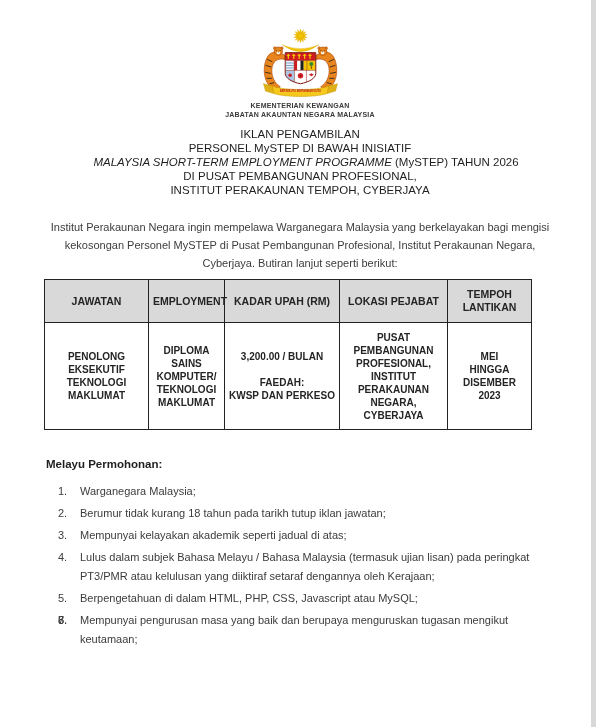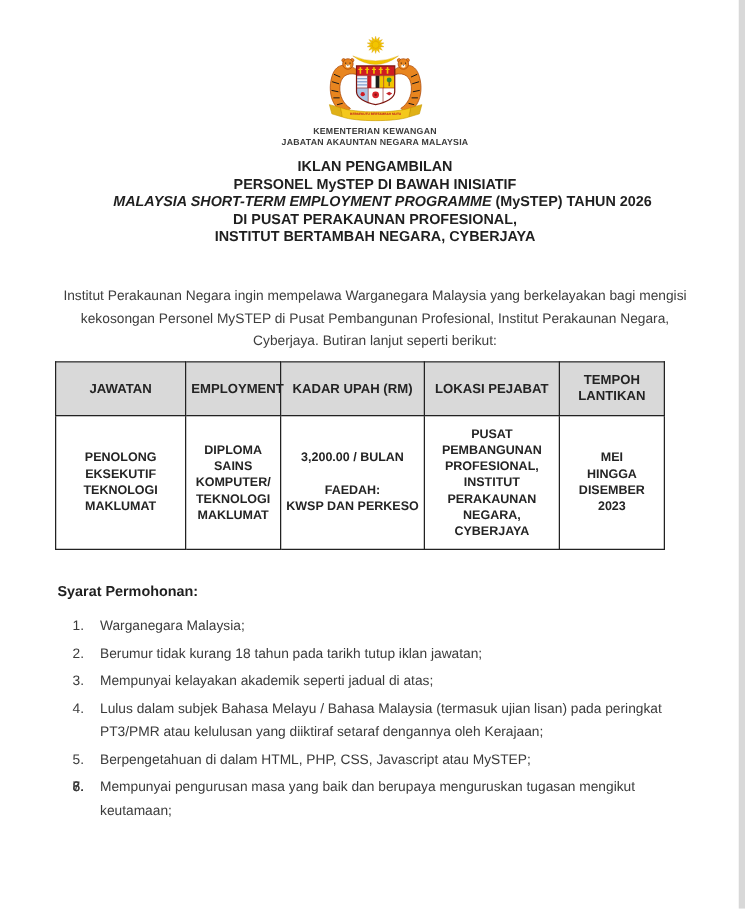--- a/index.html
+++ b/index.html
@@ -22,25 +22,25 @@
     margin-top: 3px;
     text-align: center;
     font-size: 7px; line-height: 9px;
     font-weight: bold; color: #3a3a3a;
     letter-spacing: 0.2px;
   }
   .title-block {
     margin-top: 8px;
     text-align: center;
     font-size: 11.5px; line-height: 14px;
-    font-weight: bold; color: #1f1f1f;
+    font-weight: normal; color: #1f1f1f;
   }
   .title-block .italic { font-style: italic; padding-left: 12px; }
   .intro {
-    margin: 31px auto 0 auto;
+    margin: 21px auto 0 auto;
     width: 514px;
     text-align: center;
     font-size: 11px; line-height: 18px;
     color: #3d3d3d;
   }
   table.job-table {
     margin: 7px 0 0 44px;
     border-collapse: collapse;
     table-layout: fixed;
     width: 487px;
@@ -177,22 +177,22 @@
 
 <div class="crest-caption">
   <div>KEMENTERIAN KEWANGAN</div>
   <div>JABATAN AKAUNTAN NEGARA MALAYSIA</div>
 </div>
 
 <div class="title-block">
   <div>IKLAN PENGAMBILAN</div>
   <div>PERSONEL MySTEP DI BAWAH INISIATIF</div>
   <div><span class="italic">MALAYSIA SHORT-TERM EMPLOYMENT PROGRAMME</span><span> (MySTEP) TAHUN 2026</span></div>
-  <div>DI PUSAT PERAKAUNAN PROFESIONAL,</div>
-  <div>INSTITUT BERTAMBAH NEGARA, CYBERJAYA</div>
+  <div>DI PUSAT PEMBANGUNAN PROFESIONAL,</div>
+  <div>INSTITUT PERAKAUNAN TEMPOH, CYBERJAYA</div>
 </div>
 
 <p class="intro">Institut Perakaunan Negara ingin mempelawa Warganegara Malaysia yang berkelayakan bagi mengisi kekosongan Personel MySTEP di Pusat Pembangunan Profesional, Institut Perakaunan Negara, Cyberjaya. Butiran lanjut seperti berikut:</p>
 
 <table class="job-table">
   <colgroup>
     <col style="width:104px">
       <col style="width:76px">
       <col style="width:115px">
       <col style="width:108px">
@@ -231,24 +231,24 @@
 NEGARA,
 CYBERJAYA</td>
       <td>MEI
 HINGGA
 DISEMBER
 2023</td>
     </tr>
   </tbody>
 </table>
 
-<div class="req-heading">Syarat Permohonan:</div>
+<div class="req-heading">Melayu Permohonan:</div>
 
 <div class="req-list">
   <div class="req-item"><span class="num">1.</span><span>Warganegara Malaysia;</span></div>
   <div class="req-item"><span class="num">2.</span><span>Berumur tidak kurang 18 tahun pada tarikh tutup iklan jawatan;</span></div>
   <div class="req-item"><span class="num">3.</span><span>Mempunyai kelayakan akademik seperti jadual di atas;</span></div>
   <div class="req-item"><span class="num">4.</span><span>Lulus dalam subjek Bahasa Melayu / Bahasa Malaysia (termasuk ujian lisan) pada peringkat PT3/PMR atau kelulusan yang diiktiraf setaraf dengannya oleh Kerajaan;</span></div>
-  <div class="req-item"><span class="num">5.</span><span>Berpengetahuan di dalam HTML, PHP, CSS, Javascript atau MySTEP;</span></div>
+  <div class="req-item"><span class="num">5.</span><span>Berpengetahuan di dalam HTML, PHP, CSS, Javascript atau MySQL;</span></div>
   <div class="req-item"><span class="num">6.</span></div>
   <div class="req-item"><span class="num">7.</span></div>
   <div class="req-item"><span class="num">8.</span><span>Mempunyai pengurusan masa yang baik dan berupaya menguruskan tugasan mengikut keutamaan;</span></div>
 </div>
 
 </body></html>

